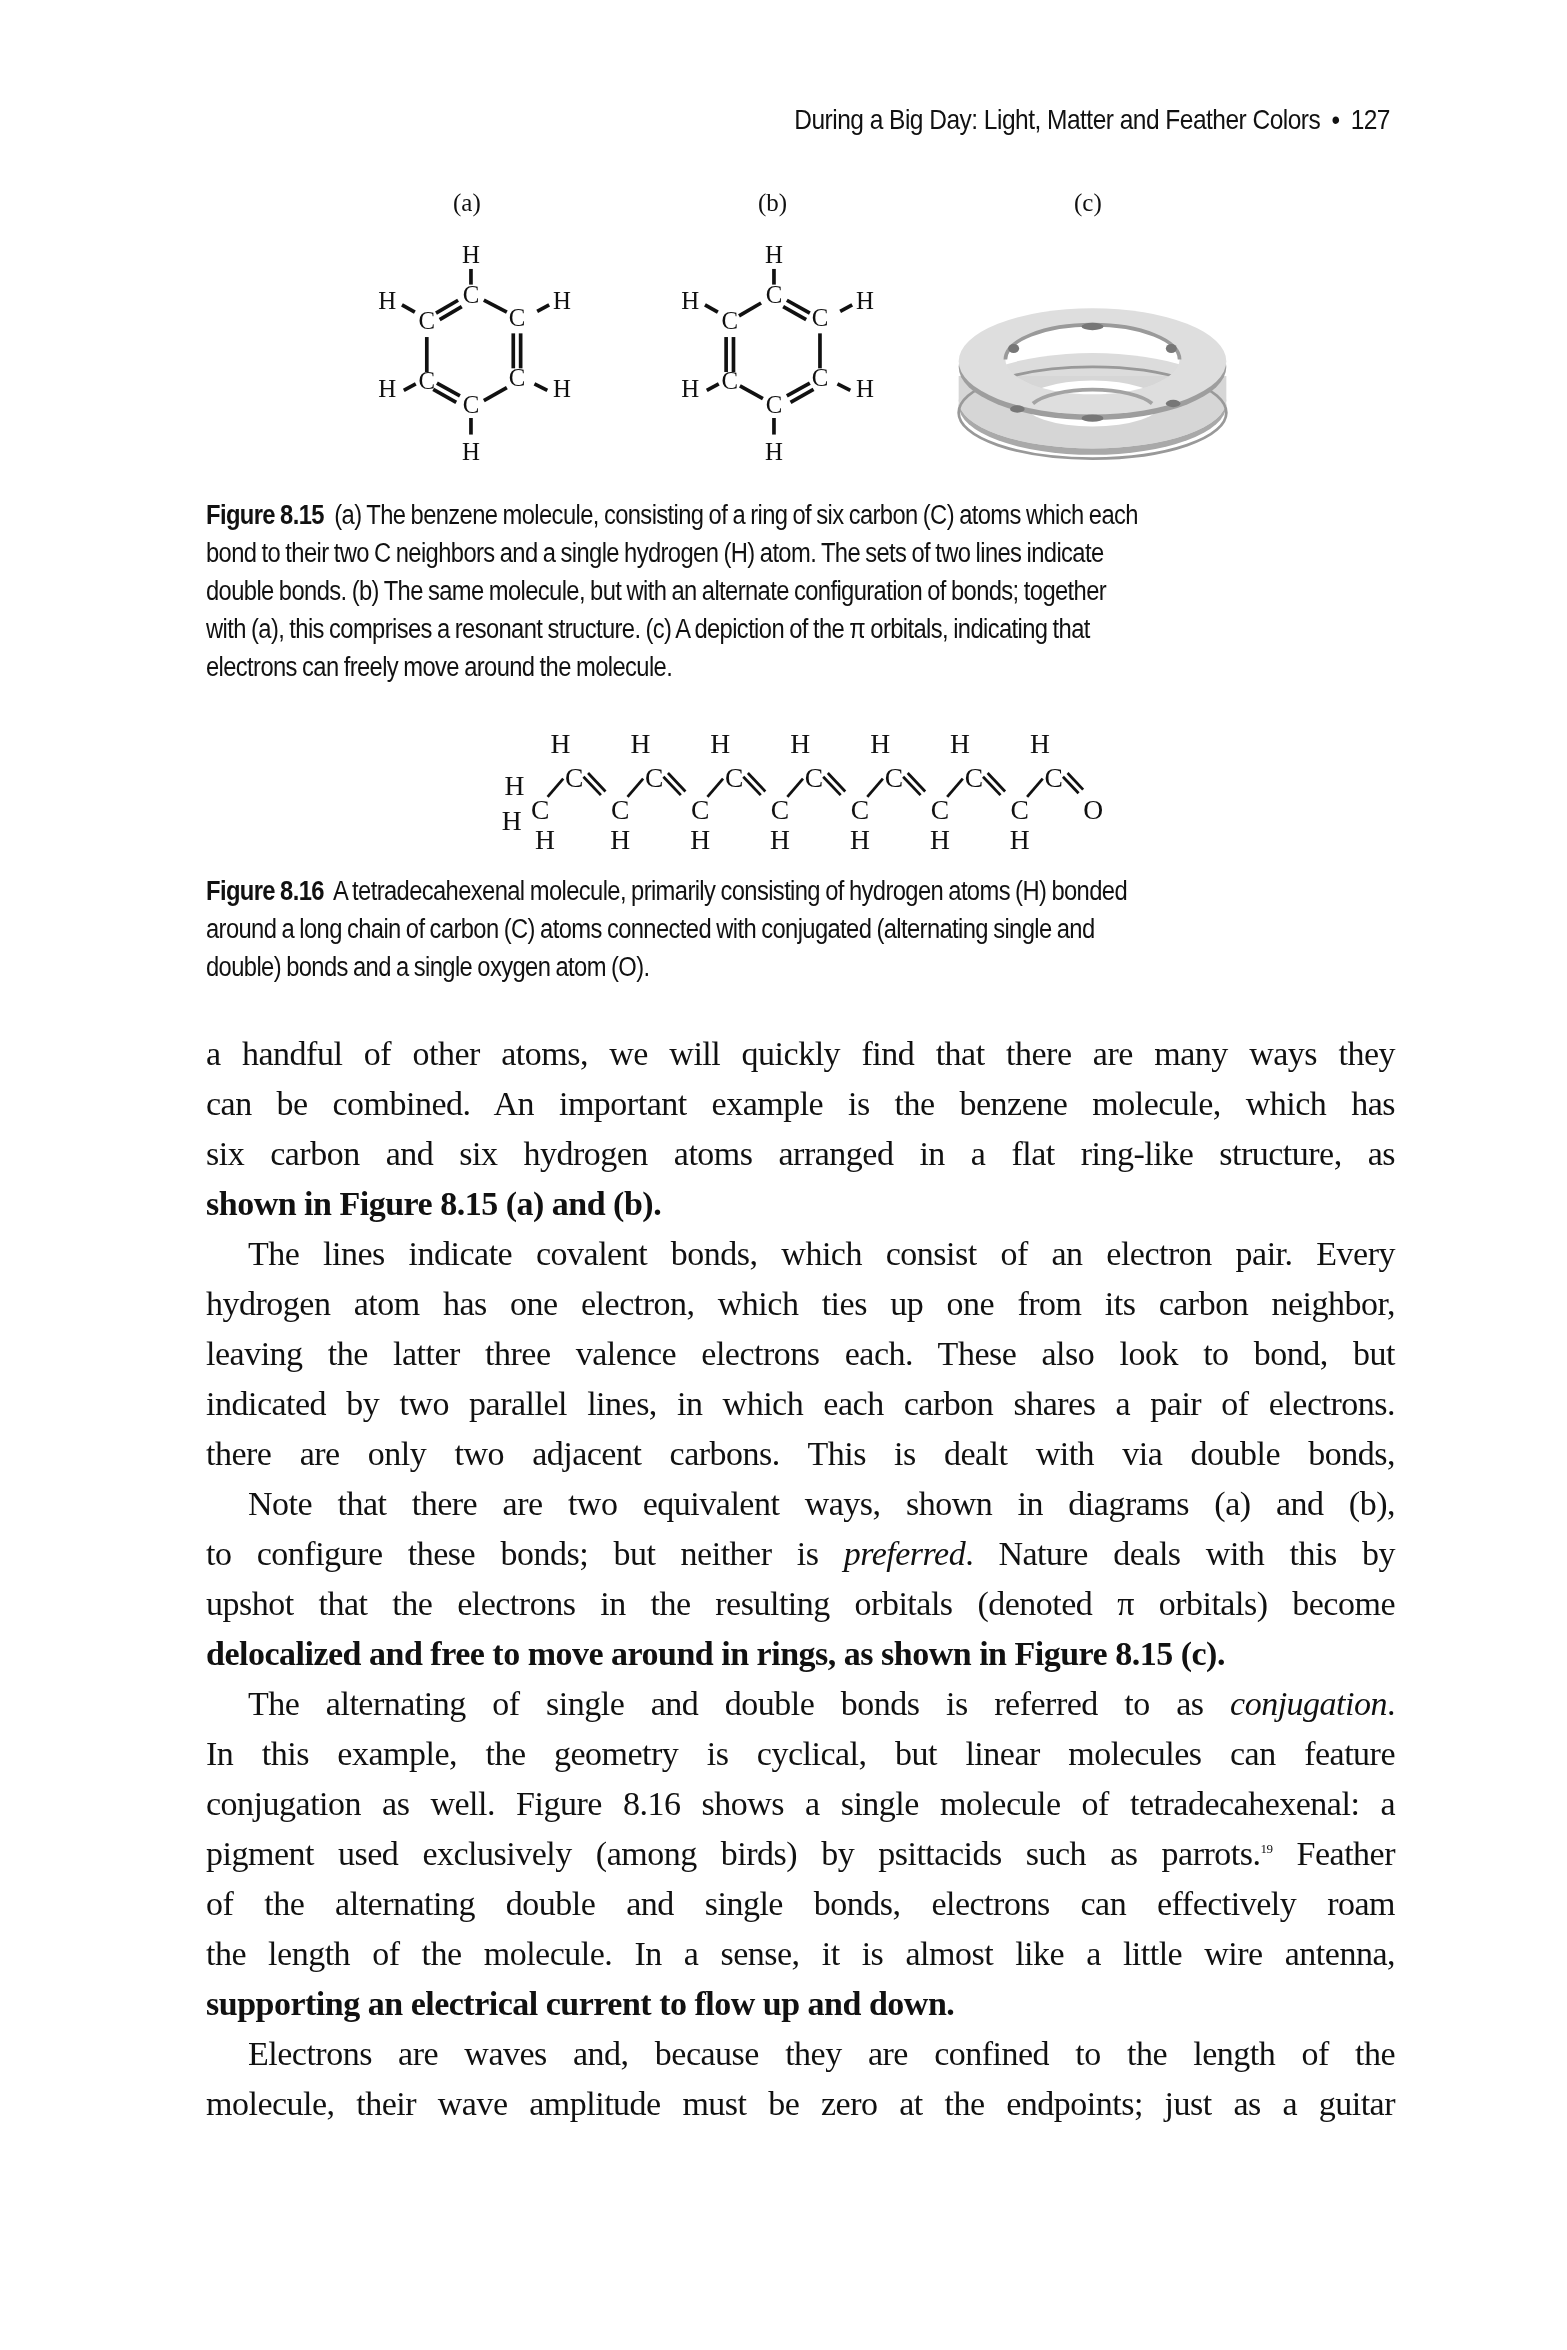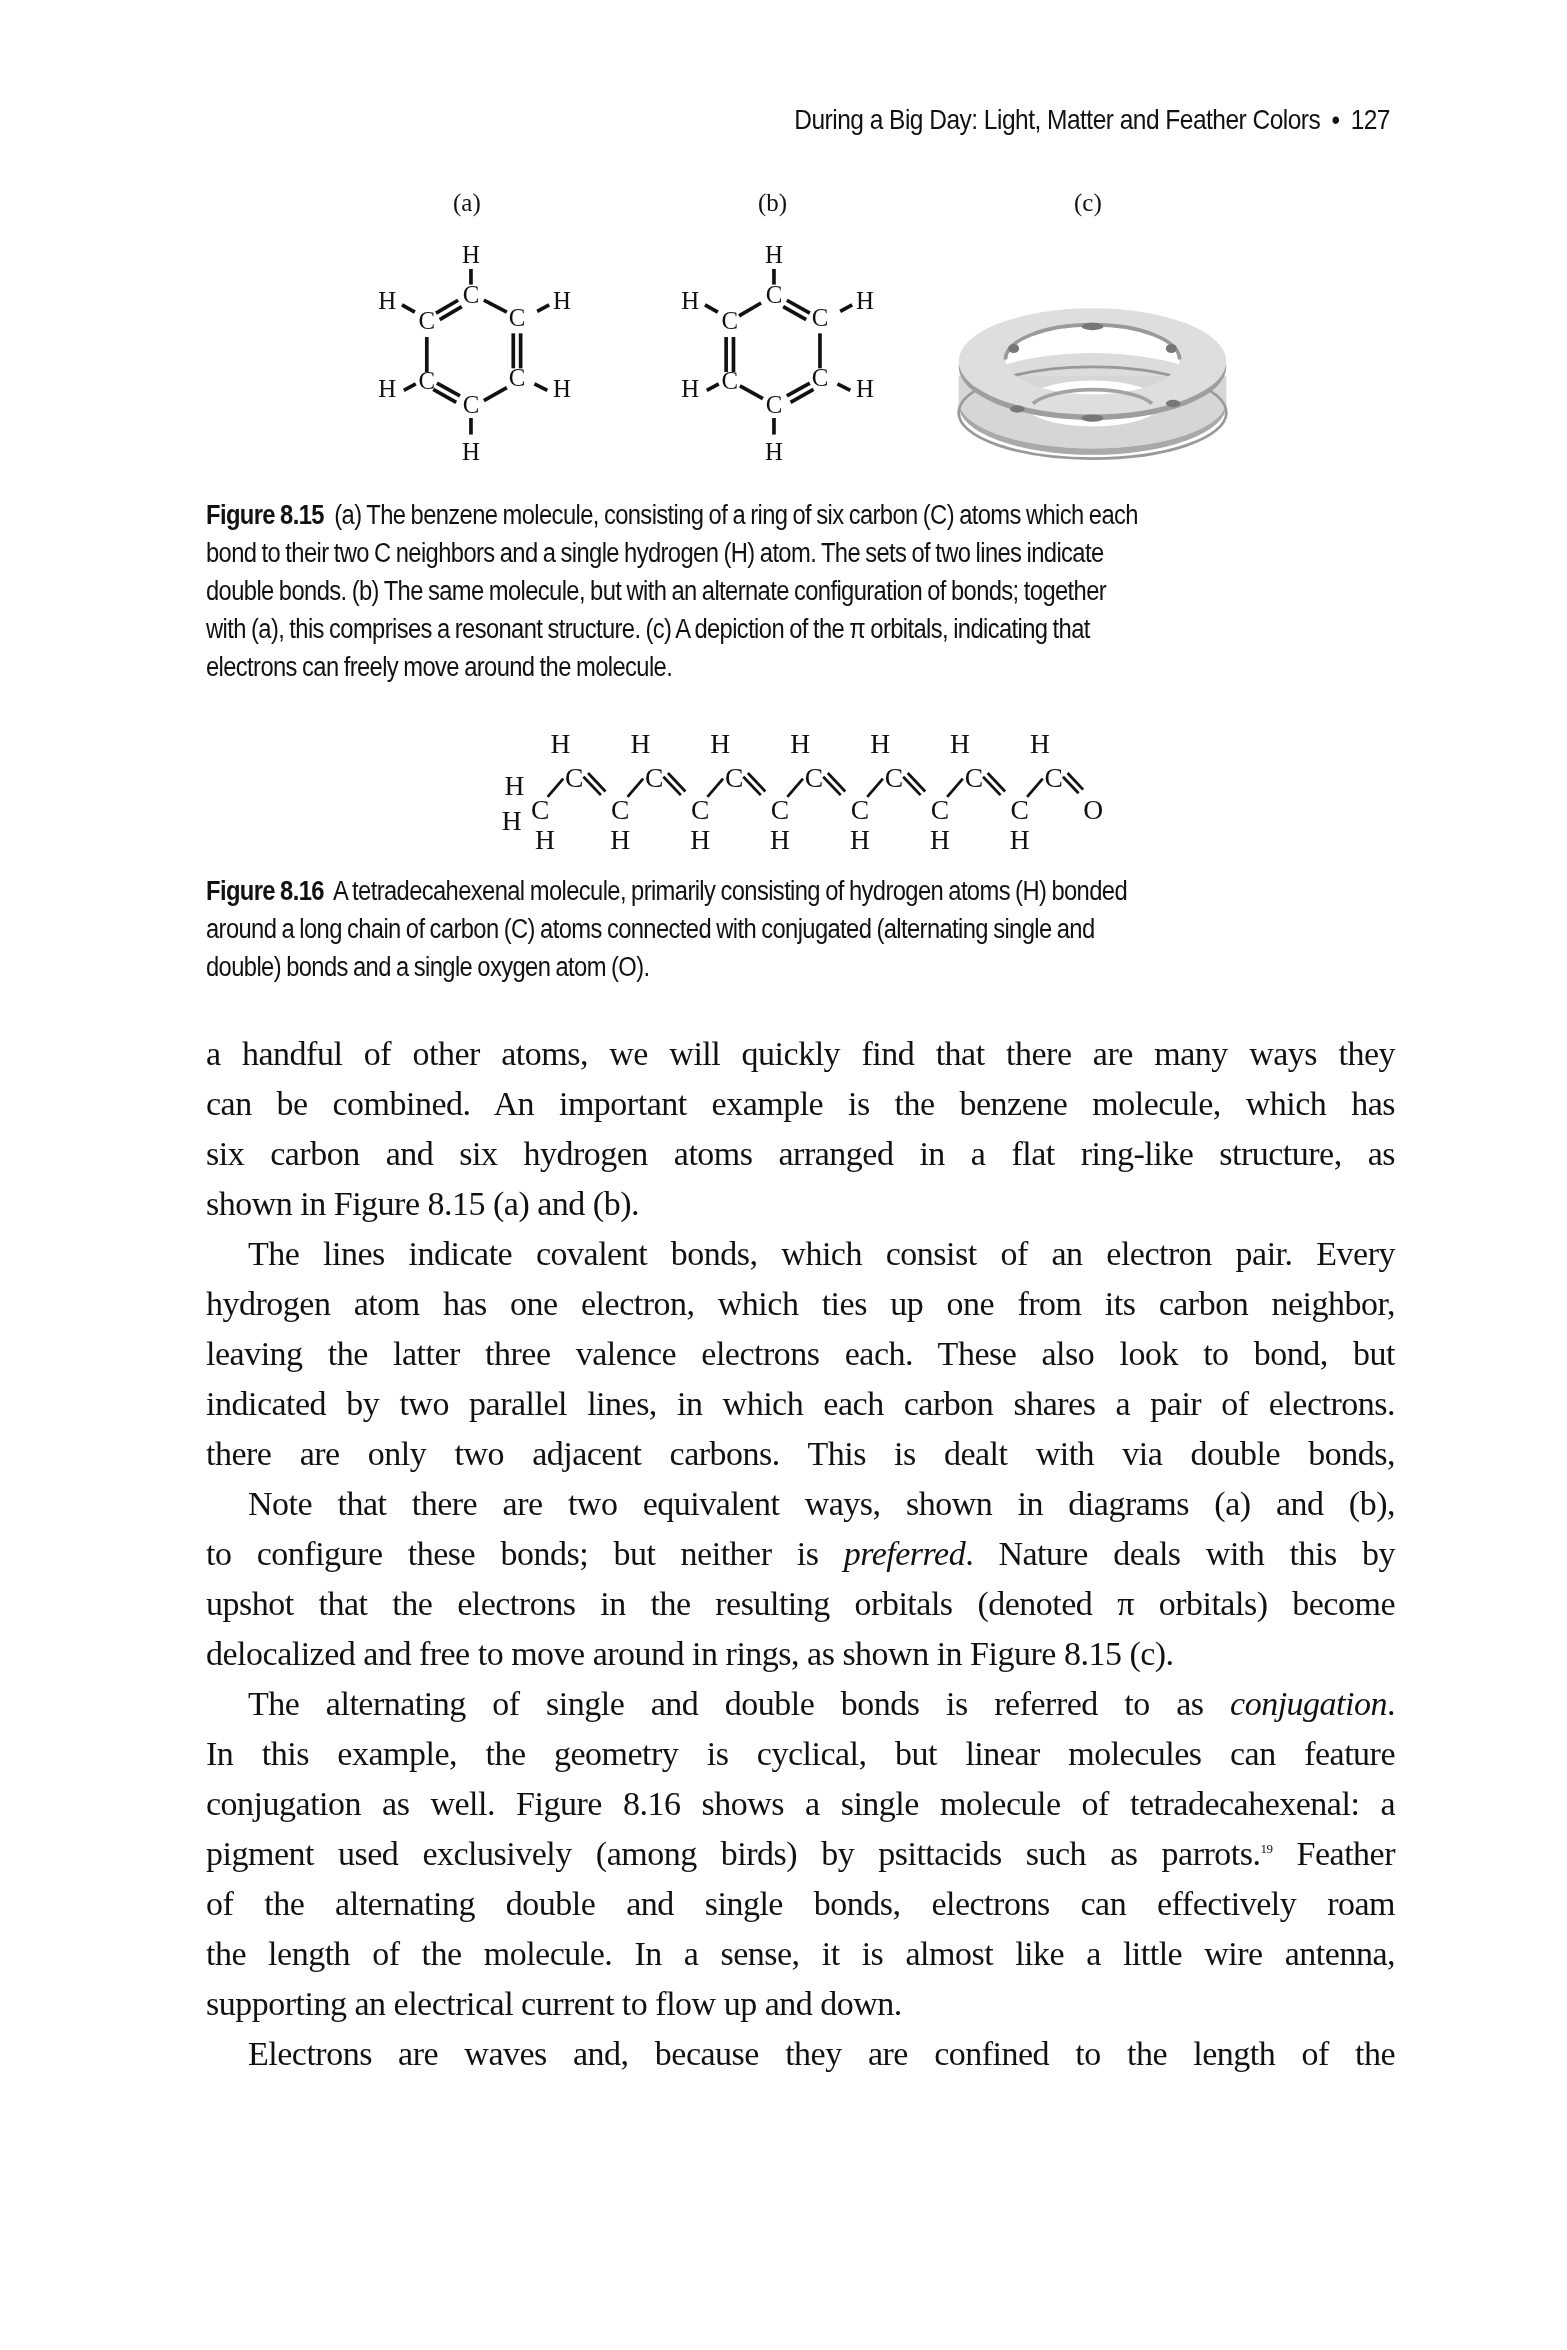--- a/index.html
+++ b/index.html
@@ -22,21 +22,21 @@
   .caption .cap-line { display: block; white-space: nowrap; transform: scaleX(0.88); transform-origin: left center; }
   .caption .fig-num { font-weight: bold; }
   .body-text {
     position: absolute; left: 206px; width: 1189px;
     font-family: "Liberation Serif", serif; font-size: 34px; line-height: 50px;
   }
   .body-text .line {
     display: block; white-space: nowrap; text-align: justify; text-align-last: justify;
     width: 1189px; letter-spacing: -0.5px;
   }
-  .body-text .line.last { text-align-last: left; }
+  .body-text .line.last { text-align-last: left; font-weight: bold; }
   .body-text .line.indent { text-indent: 42px; }
   .body-text sup { font-size: 13px; line-height: 0; }
 </style>
 </head>
 <body>
 
 <div class="running-head">
   <span>During a Big Day: Light, Matter and Feather Colors</span><span class="bullet">•</span><span>127</span>
 </div>
 
@@ -266,15 +266,16 @@
     <span class="line indent"><span>The alternating of single and double bonds is referred to as </span><em>conjugation</em><span>.</span></span>
     <span class="line">In this example, the geometry is cyclical, but linear molecules can feature</span>
     <span class="line">conjugation as well. Figure 8.16 shows a single molecule of tetradecahexenal: a</span>
     <span class="line"><span>pigment used exclusively (among birds) by psittacids such as parrots.</span><sup>19</sup><span> Feather</span></span>
     <span class="line">of the alternating double and single bonds, electrons can effectively roam</span>
     <span class="line">the length of the molecule. In a sense, it is almost like a little wire antenna,</span>
     <span class="line last">supporting an electrical current to flow up and down.</span>
   </div>
   <div>
     <span class="line indent">Electrons are waves and, because they are confined to the length of the</span>
+    <span class="line">molecule, their wave amplitude must be zero at the endpoints; just as a guitar</span>
   </div>
 </div>
 
 
 </body></html>

